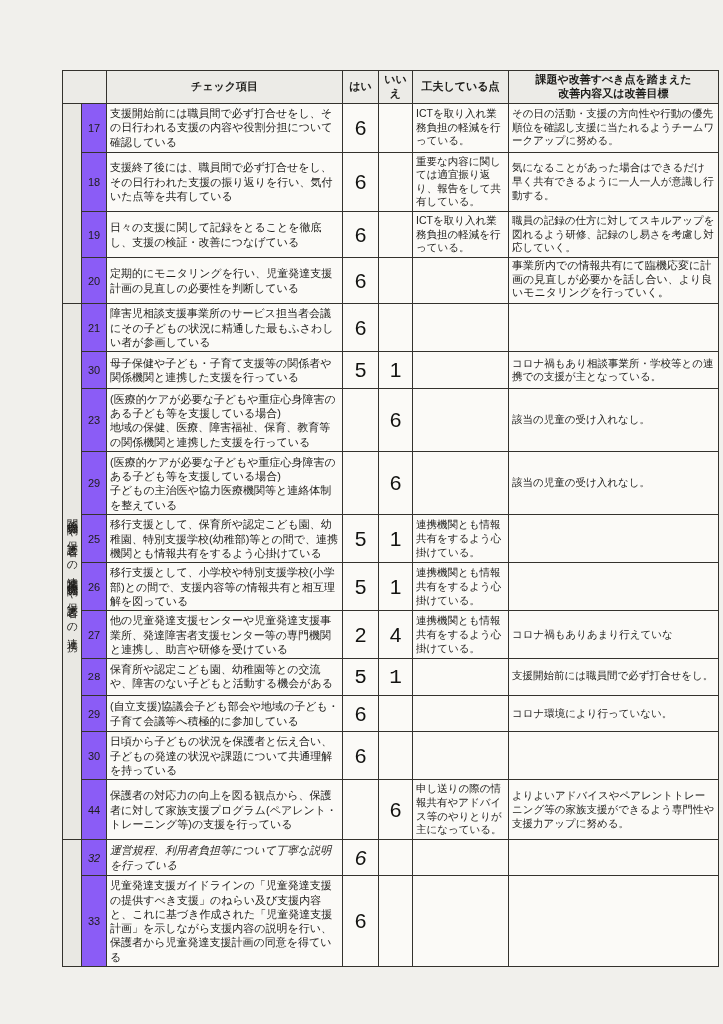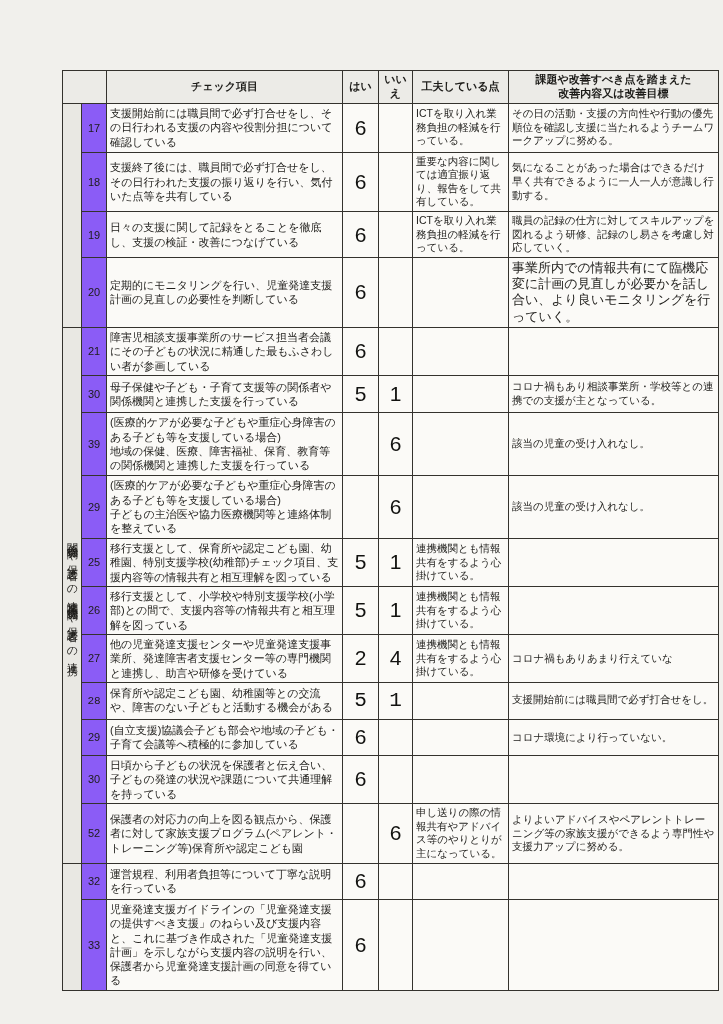--- a/index.html
+++ b/index.html
@@ -67,22 +67,23 @@
     color:#121210;
   }
   td.effort, td.improve{
     font-size:10.5px;
     line-height:1.3;
     text-align:left;
     vertical-align:middle;
     padding-left:4px;
   }
   td.improve.small{
-    font-size:13px;
+    font-size:11px;
     line-height:1.25;
+    font-family:Liberation Mono, monospace;
   }
 </style>
 </head>
 <body>
 
 <div class="paper">
   <table class="eval">
     <colgroup>
       <col style="width:19px">
       <col style="width:25px">
@@ -148,40 +149,40 @@
         </tr>
         <tr style="height: 37px;">
           <td class="row-num">30</td>
           <td class="item">母子保健や子ども・子育て支援等の関係者や関係機関と連携した支援を行っている</td>
           <td class="count">5</td>
           <td class="count">1</td>
           <td class="effort"></td>
           <td class="improve">コロナ禍もあり相談事業所・学校等との連携での支援が主となっている。</td>
         </tr>
         <tr style="height: 63px;">
-          <td class="row-num">39</td>
+          <td class="row-num">23</td>
           <td class="item">(医療的ケアが必要な子どもや重症心身障害のある子ども等を支援している場合)
 地域の保健、医療、障害福祉、保育、教育等の関係機関と連携した支援を行っている</td>
           <td class="count"></td>
           <td class="count">6</td>
           <td class="effort"></td>
           <td class="improve">該当の児童の受け入れなし。</td>
         </tr>
         <tr style="height: 63px;">
           <td class="row-num">29</td>
           <td class="item">(医療的ケアが必要な子どもや重症心身障害のある子ども等を支援している場合)
 子どもの主治医や協力医療機関等と連絡体制を整えている</td>
           <td class="count"></td>
           <td class="count">6</td>
           <td class="effort"></td>
           <td class="improve">該当の児童の受け入れなし。</td>
         </tr>
         <tr style="height: 48px;">
           <td class="row-num">25</td>
-          <td class="item">移行支援として、保育所や認定こども園、幼稚園、特別支援学校(幼稚部)チェック項目、支援内容等の情報共有と相互理解を図っている</td>
+          <td class="item">移行支援として、保育所や認定こども園、幼稚園、特別支援学校(幼稚部)等との間で、連携機関とも情報共有をするよう心掛けている</td>
           <td class="count">5</td>
           <td class="count">1</td>
           <td class="effort">連携機関とも情報共有をするよう心掛けている。</td>
           <td class="improve"></td>
         </tr>
         <tr style="height: 48px;">
           <td class="row-num">26</td>
           <td class="item">移行支援として、小学校や特別支援学校(小学部)との間で、支援内容等の情報共有と相互理解を図っている</td>
           <td class="count">5</td>
           <td class="count">1</td>
@@ -214,28 +215,28 @@
         </tr>
         <tr style="height: 48px;">
           <td class="row-num">30</td>
           <td class="item">日頃から子どもの状況を保護者と伝え合い、子どもの発達の状況や課題について共通理解を持っている</td>
           <td class="count">6</td>
           <td class="count"></td>
           <td class="effort"></td>
           <td class="improve"></td>
         </tr>
         <tr style="height: 60px;">
-          <td class="row-num">52</td>
-          <td class="item">保護者の対応力の向上を図る観点から、保護者に対して家族支援プログラム(ペアレント・トレーニング等)保育所や認定こども園</td>
+          <td class="row-num">44</td>
+          <td class="item">保護者の対応力の向上を図る観点から、保護者に対して家族支援プログラム(ペアレント・トレーニング等)の支援を行っている</td>
           <td class="count"></td>
           <td class="count">6</td>
           <td class="effort">申し送りの際の情報共有やアドバイス等のやりとりが主になっている。</td>
           <td class="improve">よりよいアドバイスやペアレントトレーニング等の家族支援ができるよう専門性や支援力アップに努める。</td>
         </tr>
-        <tr style="height: 36px;">
+        <tr style="height: 36px; font-style: italic;">
           <td class="section-label" rowspan="2"></td>
           <td class="row-num">32</td>
           <td class="item">運営規程、利用者負担等について丁寧な説明を行っている</td>
           <td class="count">6</td>
           <td class="count"></td>
           <td class="effort"></td>
           <td class="improve"></td>
         </tr>
         <tr style="height: 80px;">
           <td class="row-num">33</td>

